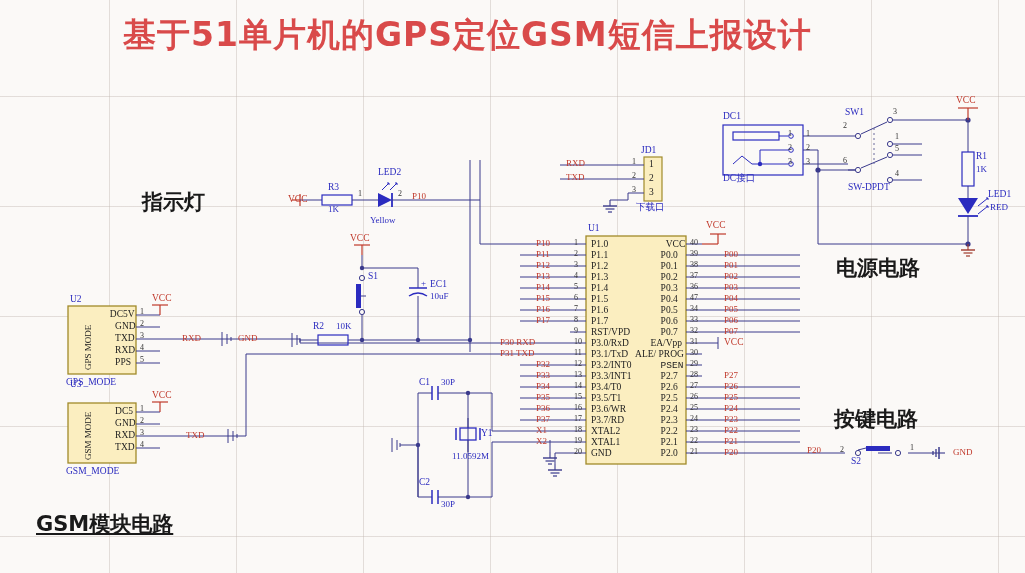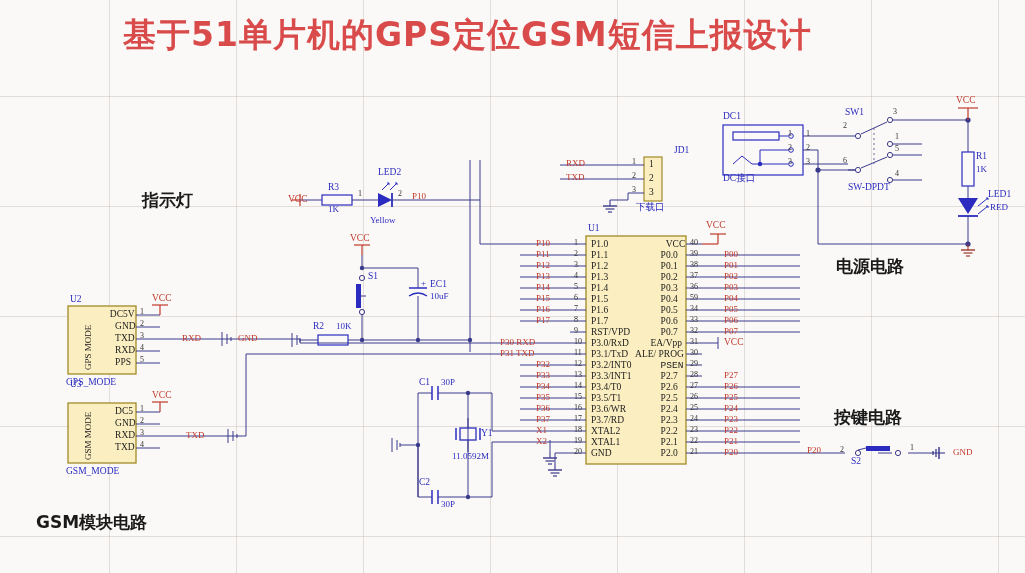--- a/index.html
+++ b/index.html
@@ -20,21 +20,21 @@
   }
   #svg{position:absolute;inset:0;}
   .lbl{position:absolute;white-space:nowrap;line-height:1;}
 
   .title{
     color:#d94a4a;font-weight:bold;font-size:33px;
     font-family:"DejaVu Sans", sans-serif;
     letter-spacing:1px;
   }
   .zone{
-    color:#1a1a1a;font-weight:bold;font-size:17px;
+    color:#1a1a1a;font-weight:bold;font-size:21px;
     font-family:"DejaVu Sans", sans-serif;
   }
   .net{color:#c0392b;font-size:9px;font-family:"Liberation Serif",serif;}
   .pinno{color:#333;font-size:8px;font-family:"Liberation Serif",serif;}
   .pinname{color:#222;font-size:9.5px;font-family:"Liberation Serif",serif;}
   .ref{color:#2b2bbf;font-size:9.5px;font-family:"Liberation Serif",serif;}
   .val{color:#2b2bbf;font-size:9px;font-family:"Liberation Serif",serif;}
   .vcc{color:#c0392b;font-size:9.5px;font-family:"Liberation Serif",serif;}
   .mod-side{
     color:#222;font-size:9px;font-family:"Liberation Serif",serif;
@@ -404,21 +404,21 @@
     <circle cx="968" cy="244" r="2.6" fill="#3a3a8c"></circle>
     <line x1="818" y1="244" x2="968" y2="244" stroke="#3a3a8c" stroke-width="1"></line>
     <line x1="818" y1="170" x2="818" y2="244" stroke="#3a3a8c" stroke-width="1"></line>
     <circle cx="818" cy="170" r="2.6" fill="#3a3a8c"></circle>
     <use href="#gnd-sym-red" x="968" y="244"></use>
   </svg>
 
   <div class="lbl title" style="left:123px;top:18px;">基于51单片机的GPS定位GSM短信上报设计</div>
 
   <div class="lbl zone" style="left:142px;top:192px;">指示灯</div>
-  <div class="lbl zone" style="left:36px;top:514px;">GSM模块电路</div>
+  <div class="lbl zone" style="left:36px;top:514px;text-decoration:underline;">GSM模块电路</div>
   <div class="lbl zone" style="left:836px;top:258px;">电源电路</div>
   <div class="lbl zone" style="left:834px;top:409px;">按键电路</div>
 
   <div class="lbl ref" style="left:588px;top:224px;">U1</div>
   <div class="lbl vcc" style="left:706px;top:221px;">VCC</div>
 
   <div id="mcu-left-names">
       <div class="lbl pinname" style="left: 591px; top: 240px;">P1.0</div>
       <div class="lbl pinname" style="left: 591px; top: 251px;">P1.1</div>
       <div class="lbl pinname" style="left: 591px; top: 262px;">P1.2</div>
@@ -503,21 +503,21 @@
       <div class="lbl pinname" style="left: 660.6px; top: 427px;">P2.2</div>
       <div class="lbl pinname" style="left: 660.6px; top: 438px;">P2.1</div>
       <div class="lbl pinname" style="left: 660.6px; top: 449px;">P2.0</div>
     </div>
   <div id="mcu-right-nums">
       <div class="lbl pinno" style="left: 690px; top: 239px;">40</div>
       <div class="lbl pinno" style="left: 690px; top: 250px;">39</div>
       <div class="lbl pinno" style="left: 690px; top: 261px;">38</div>
       <div class="lbl pinno" style="left: 690px; top: 272px;">37</div>
       <div class="lbl pinno" style="left: 690px; top: 283px;">36</div>
-      <div class="lbl pinno" style="left: 690px; top: 294px;">59</div>
+      <div class="lbl pinno" style="left: 690px; top: 294px;">47</div>
       <div class="lbl pinno" style="left: 690px; top: 305px;">34</div>
       <div class="lbl pinno" style="left: 690px; top: 316px;">33</div>
       <div class="lbl pinno" style="left: 690px; top: 327px;">32</div>
       <div class="lbl pinno" style="left: 690px; top: 338px;">31</div>
       <div class="lbl pinno" style="left: 690px; top: 349px;">30</div>
       <div class="lbl pinno" style="left: 690px; top: 360px;">29</div>
       <div class="lbl pinno" style="left: 690px; top: 371px;">28</div>
       <div class="lbl pinno" style="left: 690px; top: 382px;">27</div>
       <div class="lbl pinno" style="left: 690px; top: 393px;">26</div>
       <div class="lbl pinno" style="left: 690px; top: 404px;">25</div>
@@ -578,21 +578,21 @@
       <div class="lbl pinname" style="left: 115.1px; top: 443px;">TXD</div>
     </div>
   <div id="gsm-pinnums">
       <div class="lbl pinno" style="left: 140px; top: 405px;">1</div>
       <div class="lbl pinno" style="left: 140px; top: 417px;">2</div>
       <div class="lbl pinno" style="left: 140px; top: 429px;">3</div>
       <div class="lbl pinno" style="left: 140px; top: 441px;">4</div>
     </div>
   <div class="lbl net" style="left:186px;top:431px;">TXD</div>
 
-  <div class="lbl ref" style="left:641px;top:146px;margin-left:33px;">JD1</div>
+  <div class="lbl ref" style="left:641px;top:146px;">JD1</div>
   <div class="lbl ref" style="left:636px;top:203px;">下载口</div>
   <div class="lbl net" style="left:566px;top:159px;">RXD</div>
   <div class="lbl net" style="left:566px;top:173px;">TXD</div>
   <div id="jd1-pins">
       <div class="lbl pinname" style="left: 649px; top: 160px;">1</div>
       <div class="lbl pinname" style="left: 649px; top: 174px;">2</div>
       <div class="lbl pinname" style="left: 649px; top: 188px;">3</div>
     </div>
   <div id="jd1-pinnums">
       <div class="lbl pinno" style="left: 632px; top: 158px;">1</div>

